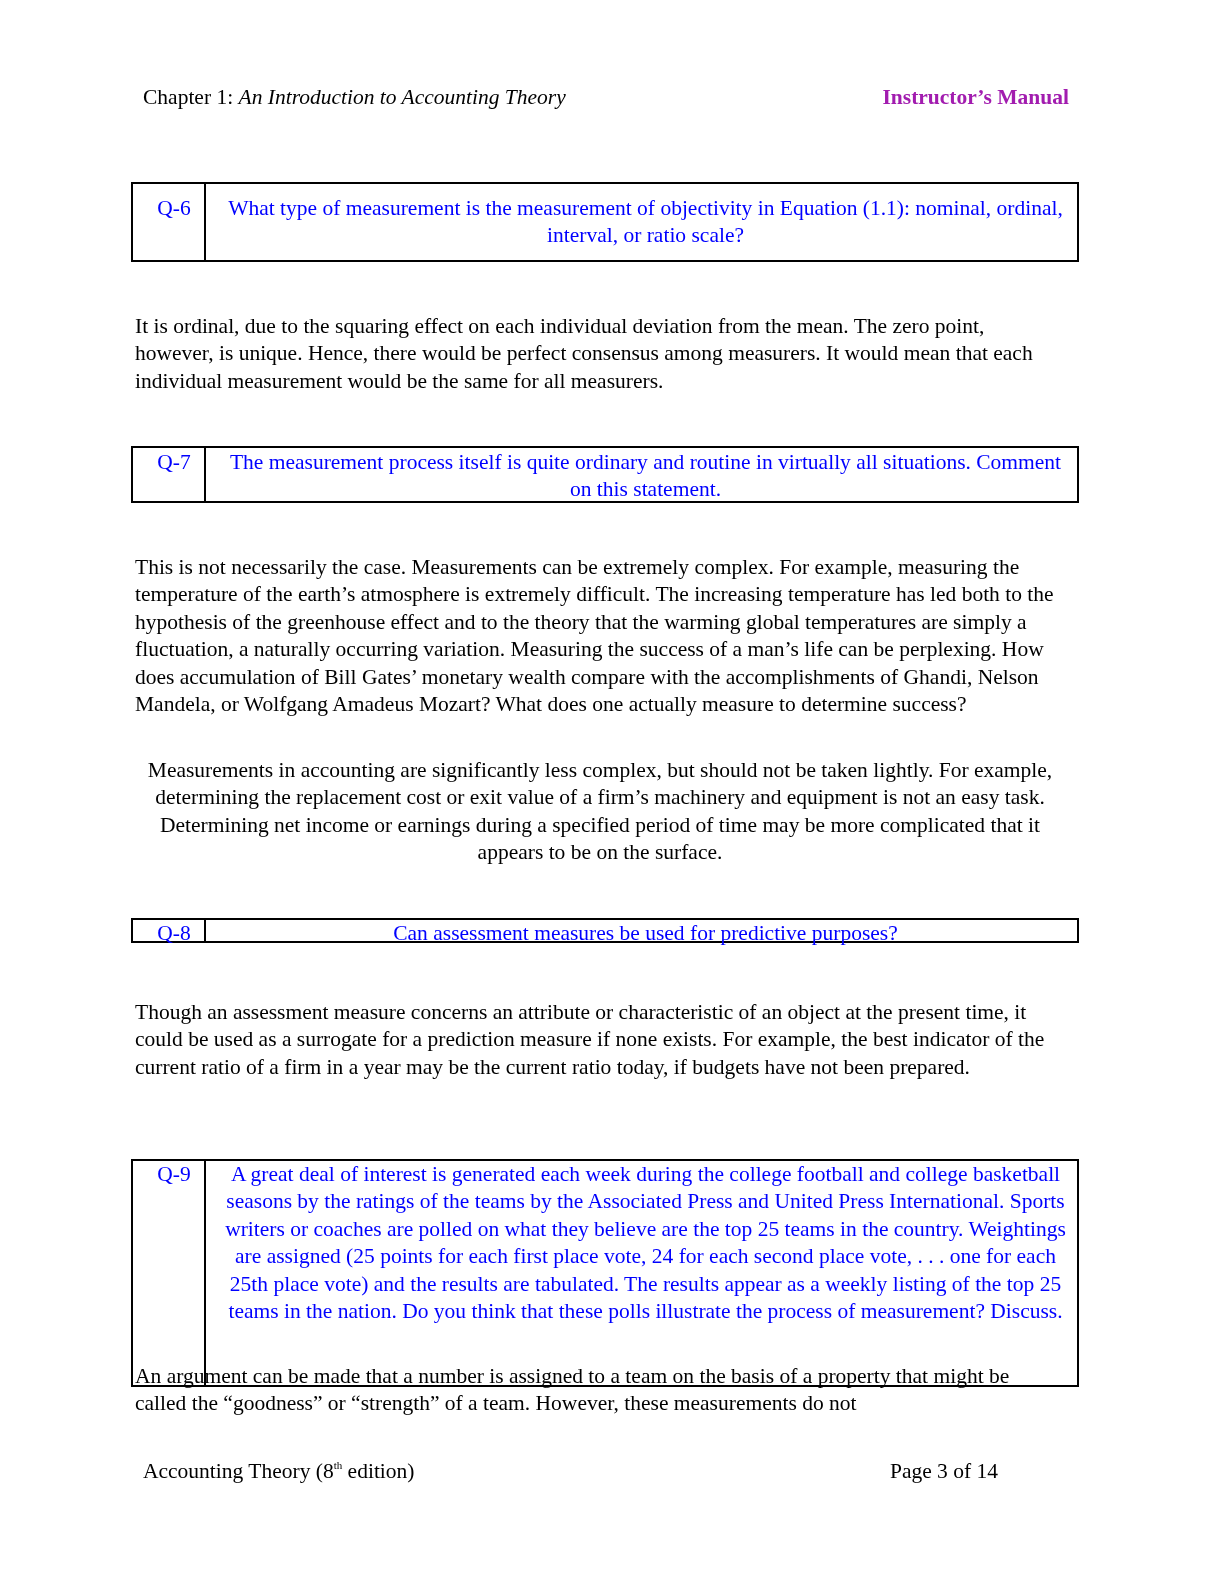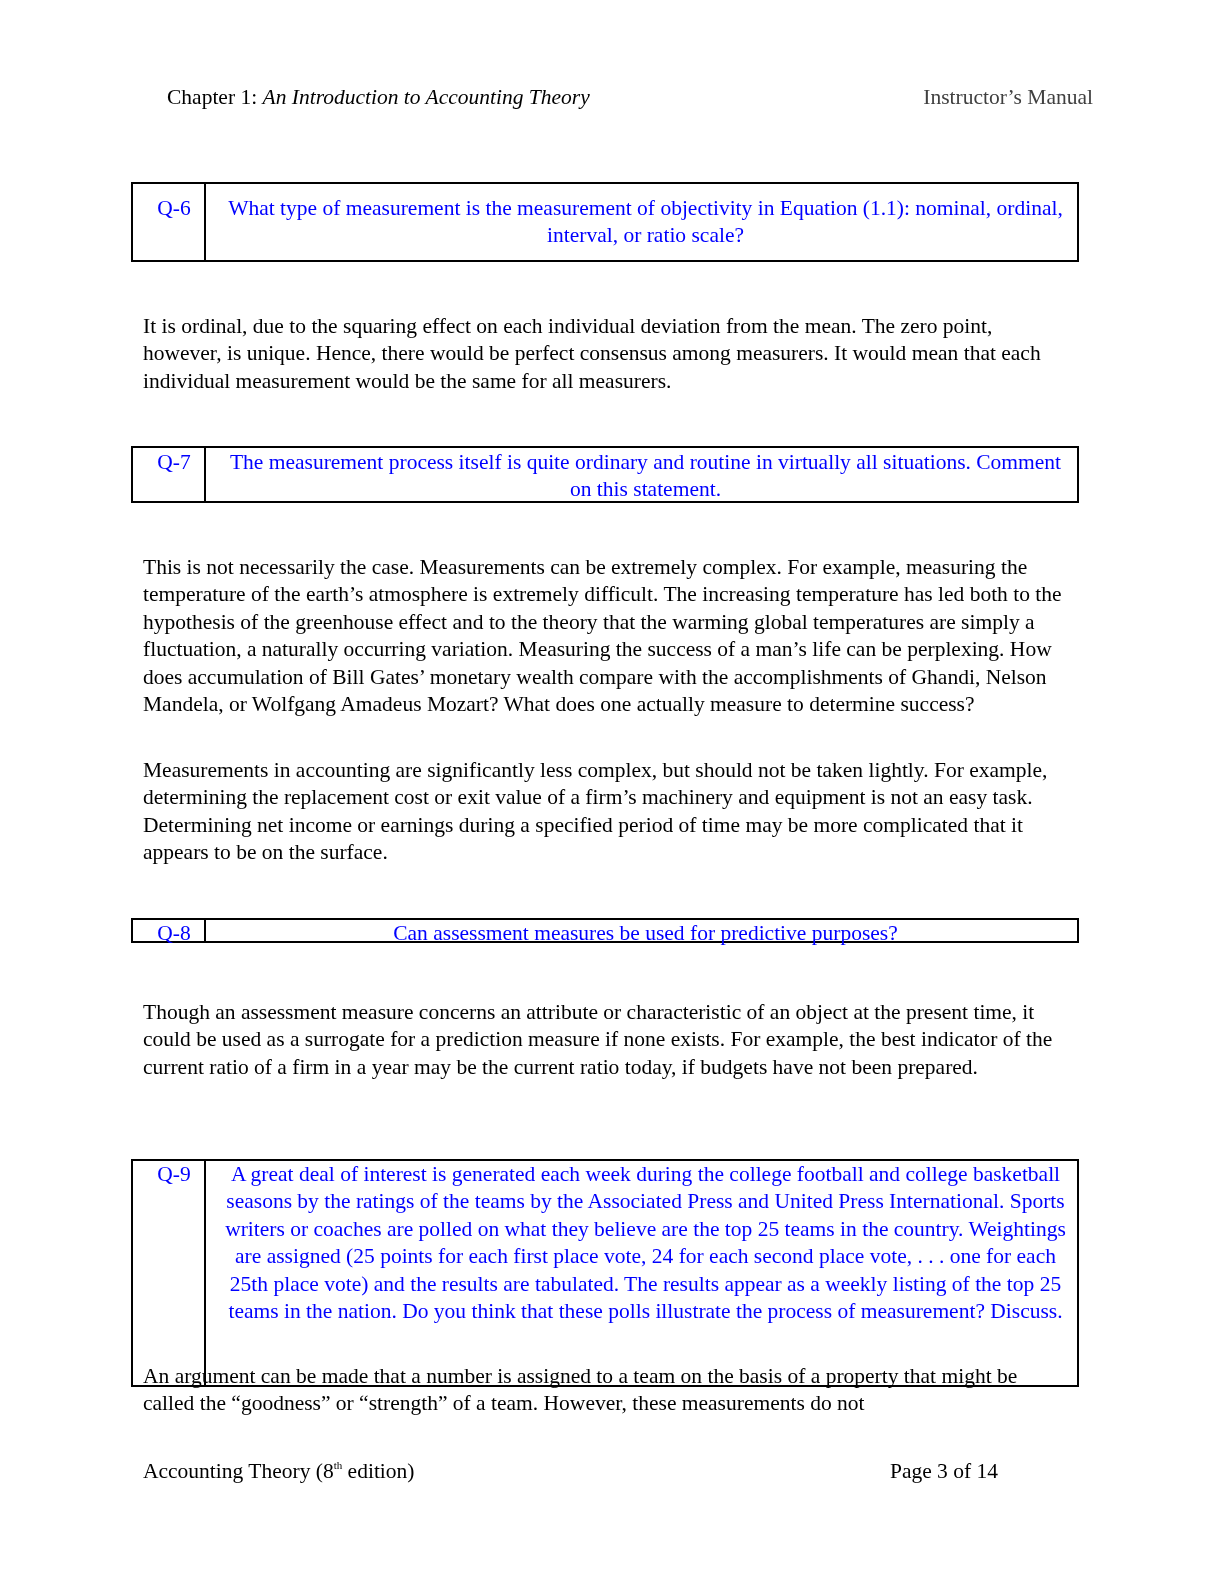--- a/index.html
+++ b/index.html
@@ -4,40 +4,40 @@
 <style>
   html, body { margin: 0; padding: 0; background: #ffffff; }
   body {
     width: 1224px; height: 1584px; position: relative; overflow: hidden;
     font-family: "Liberation Serif", "DejaVu Serif", serif;
     color: #000000;
   }
   .header {
     position: absolute; left: 143px; top: 83px; width: 926px;
     font-size: 21.5px; line-height: 28px;
-    display: flex; justify-content: space-between; margin-left: 24px;
+    display: flex; justify-content: space-between;
   }
   .header .title-italic { font-style: italic; }
-  .header .manual { color: #404040; font-weight: normal; }
+  .header .manual { color: #a21caf; font-weight: bold; }
   .qbox {
     position: absolute; left: 131px; width: 948px;
     border: 2px solid #000000; box-sizing: border-box;
     display: flex;
     font-size: 21.5px; line-height: 27.4px; color: #0000ff; text-align: center;
   }
   .qbox .qnum {
     width: 73px; flex: 0 0 73px; border-right: 2px solid #000000;
     box-sizing: border-box; padding-left: 11px; padding-top: 11px;
   }
   .qbox .qtext { flex: 1; padding-left: 14px; padding-top: 11px; padding-right: 6px; }
   .qbox.tight .qnum, .qbox.tight .qtext { padding-top: 0px; }
   .qbox.q7 .qnum, .qbox.q7 .qtext { padding-top: 1px; }
   .qbox.q9 .qnum, .qbox.q9 .qtext { padding-top: 0px; }
   .para {
-    position: absolute; left: 143px; width: 930px;
+    position: absolute; left: 135px; width: 930px;
     font-size: 21.5px; line-height: 27.4px; margin: 0;
   }
   .footer {
     position: absolute; left: 143px; top: 1457px; width: 855px;
     font-size: 21.5px; line-height: 28px;
     display: flex; justify-content: space-between;
   }
   .footer sup { font-size: 11px; vertical-align: 9px; line-height: 0; }
 </style>
 </head>
@@ -54,21 +54,21 @@
   <div class="qnum">Q-6</div>
   <div class="qtext">What type of measurement is the measurement of objectivity in Equation (1.1): nominal, ordinal, interval, or ratio scale?</div>
 </div>
 <p class="para" style="top:313px;">It is ordinal, due to the squaring effect on each individual deviation from the mean.  The zero point, however, is unique.  Hence, there would be perfect consensus among measurers.  It would mean that each individual measurement would be the same for all measurers.</p>
 
 <div class="qbox q7" style="top:446px; height:57px;">
   <div class="qnum">Q-7</div>
   <div class="qtext">The measurement process itself is quite ordinary and routine in virtually all situations. Comment on this statement.</div>
 </div>
 <p class="para" style="top:554px;">This is not necessarily the case.  Measurements can be extremely complex.  For example, measuring the temperature of the earth’s atmosphere is extremely difficult.  The increasing temperature has led both to the hypothesis of the greenhouse effect and to the theory that the warming global temperatures are simply a fluctuation, a naturally occurring variation.  Measuring the success of a man’s life can be perplexing.  How does accumulation of Bill Gates’ monetary wealth compare with the accomplishments of Ghandi, Nelson Mandela, or Wolfgang Amadeus Mozart?  What does one actually measure to determine success?</p>
-<p class="para" style="top:757px;">Measurements in accounting are significantly less complex, but should not be taken lightly.  For example, determining the replacement cost or exit value of a firm’s machinery and equipment is not an easy task.  Determining net income or earnings during a specified period of time may be more complicated that it appears to be on the surface.</p>
+<p class="para" style="top:757px;text-align:center;">Measurements in accounting are significantly less complex, but should not be taken lightly.  For example, determining the replacement cost or exit value of a firm’s machinery and equipment is not an easy task.  Determining net income or earnings during a specified period of time may be more complicated that it appears to be on the surface.</p>
 
 <div class="qbox tight" style="top:918px; height:25px;">
   <div class="qnum">Q-8</div>
   <div class="qtext">Can assessment measures be used for predictive purposes?</div>
 </div>
 <p class="para" style="top:999px;">Though an assessment measure concerns an attribute or characteristic of an object at the present time, it could be used as a surrogate for a prediction measure if none exists.  For example, the best indicator of the current ratio of a firm in a year may be the current ratio today, if budgets have not been prepared.</p>
 
 <div class="qbox q9" style="top:1159px; height:228px;">
   <div class="qnum">Q-9</div>
   <div class="qtext">A great deal of interest is generated each week during the college football and college basketball seasons by the ratings of the teams by the Associated Press and United Press International. Sports writers or coaches are polled on what they believe are the top 25 teams in the country. Weightings are assigned (25 points for each first place vote, 24 for each second place vote, . . . one for each 25th place vote) and the results are tabulated. The results appear as a weekly listing of the top 25 teams in the nation. Do you think that these polls illustrate the process of measurement? Discuss.</div>

